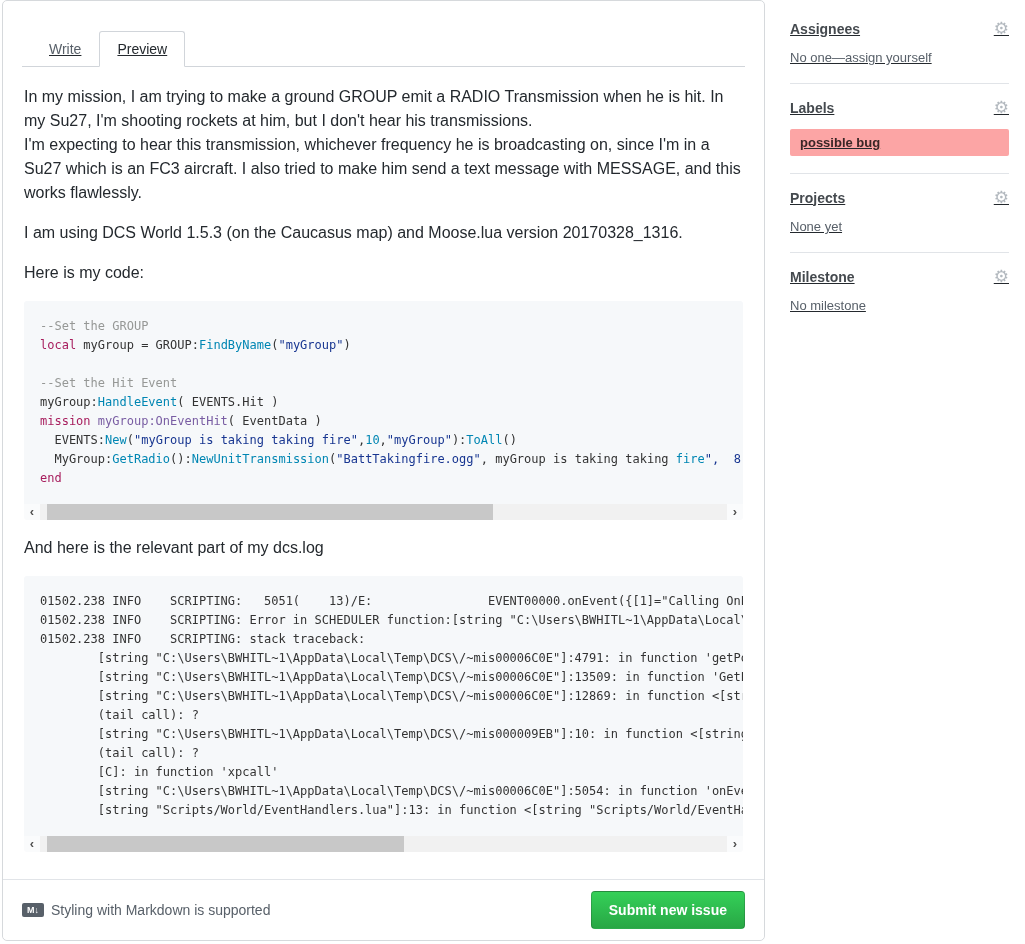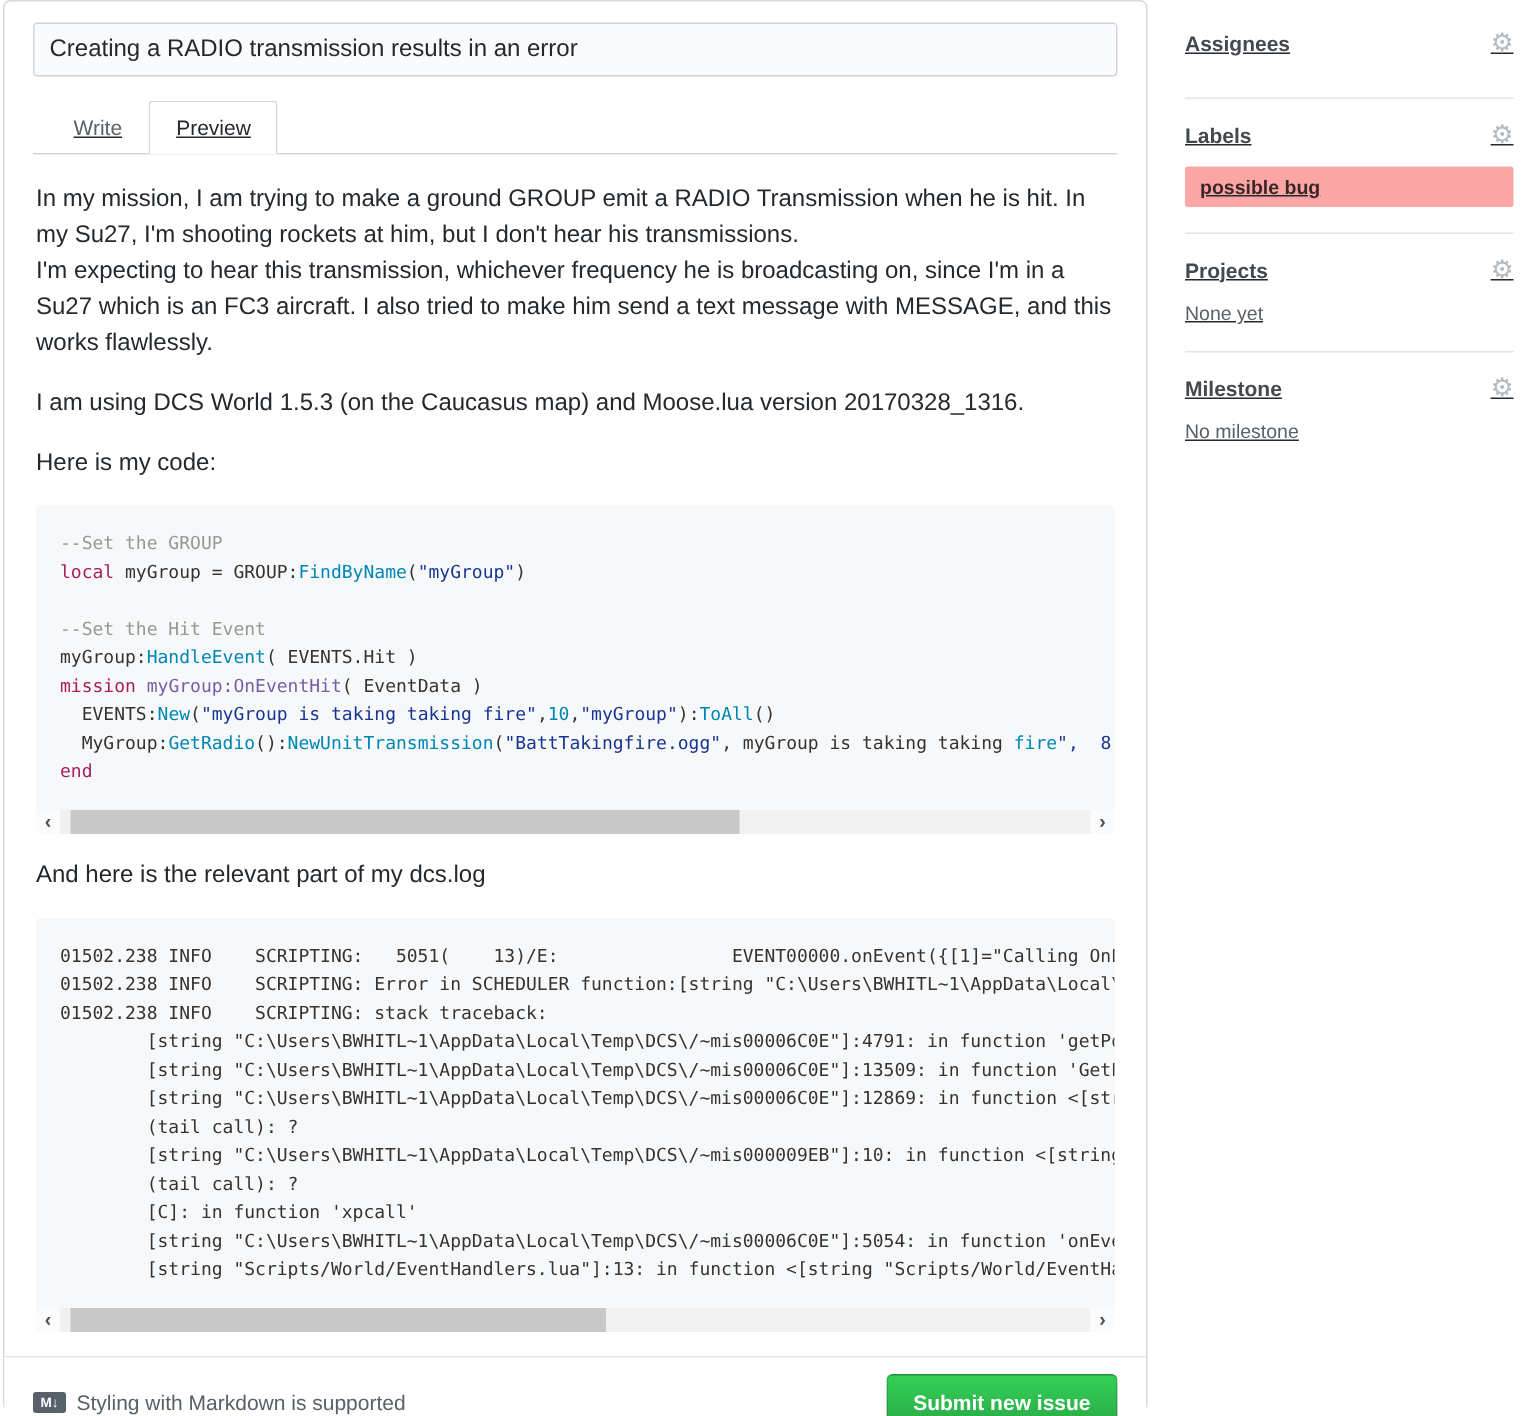--- a/index.html
+++ b/index.html
@@ -84,21 +84,20 @@
     display:block; padding:6px 10px; border-radius:2px;
     font-size:13px; font-weight:bold; color:#3a2626; margin-bottom:2px;
   }
 </style>
 </head>
 <body>
 
 <div class="composer">
   <div class="composer-inner">
 
-    <input class="title-input" type="text" value="Creating a RADIO transmission results in an error" style="">
 
     <div class="tabs">
       <div class="tab">Write</div>
       <div class="tab active">Preview</div>
     </div>
 
     <div class="md-body">
       <p>In my mission, I am trying to make a ground GROUP emit a RADIO Transmission when he is hit. In my Su27, I'm shooting rockets at him, but I don't hear his transmissions.
 I'm expecting to hear this transmission, whichever frequency he is broadcasting on, since I'm in a Su27 which is an FC3 aircraft. I also tried to make him send a text message with MESSAGE, and this works flawlessly.</p>
       <p>I am using DCS World 1.5.3 (on the Caucasus map) and Moose.lua version 20170328_1316.</p>
@@ -155,20 +154,21 @@
   </div>
 </div>
 
 <div class="sidebar">
 
   <div class="sb-section">
     <div class="sb-head">
       <span class="sb-title">Assignees</span>
       <span class="gear">⚙</span>
     </div>
+    <div class="sb-body">No one—assign yourself</div>
   </div>
 
   <div class="sb-section">
     <div class="sb-head">
       <span class="sb-title">Labels</span>
       <span class="gear">⚙</span>
     </div>
     <span class="issue-label" id="possible-bug-label" style="background: #fca5a5; color: rgb(58, 38, 38);">possible bug</span>
   </div>
 

